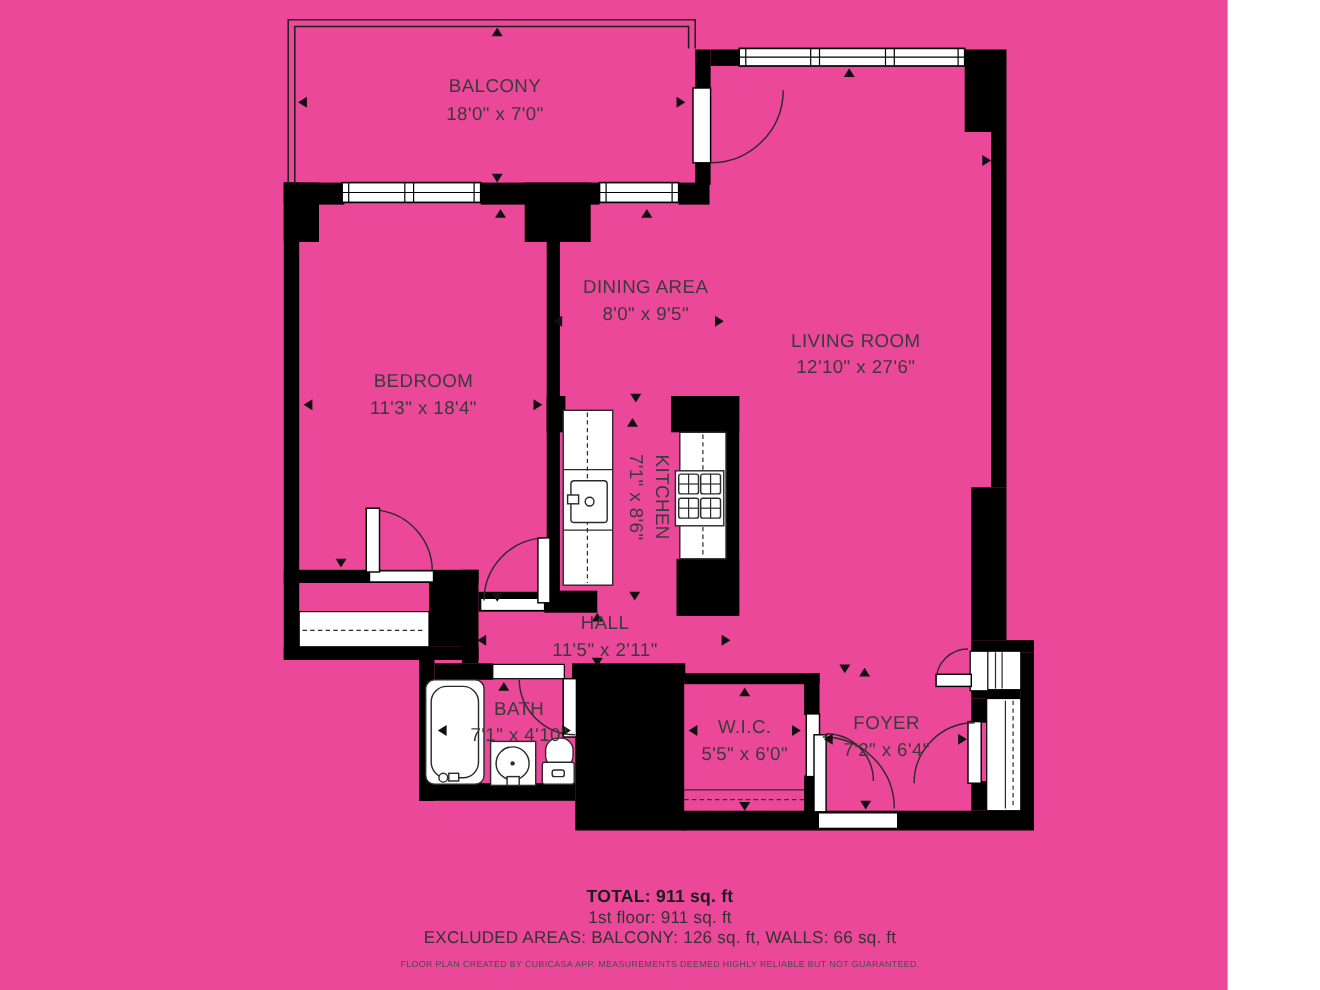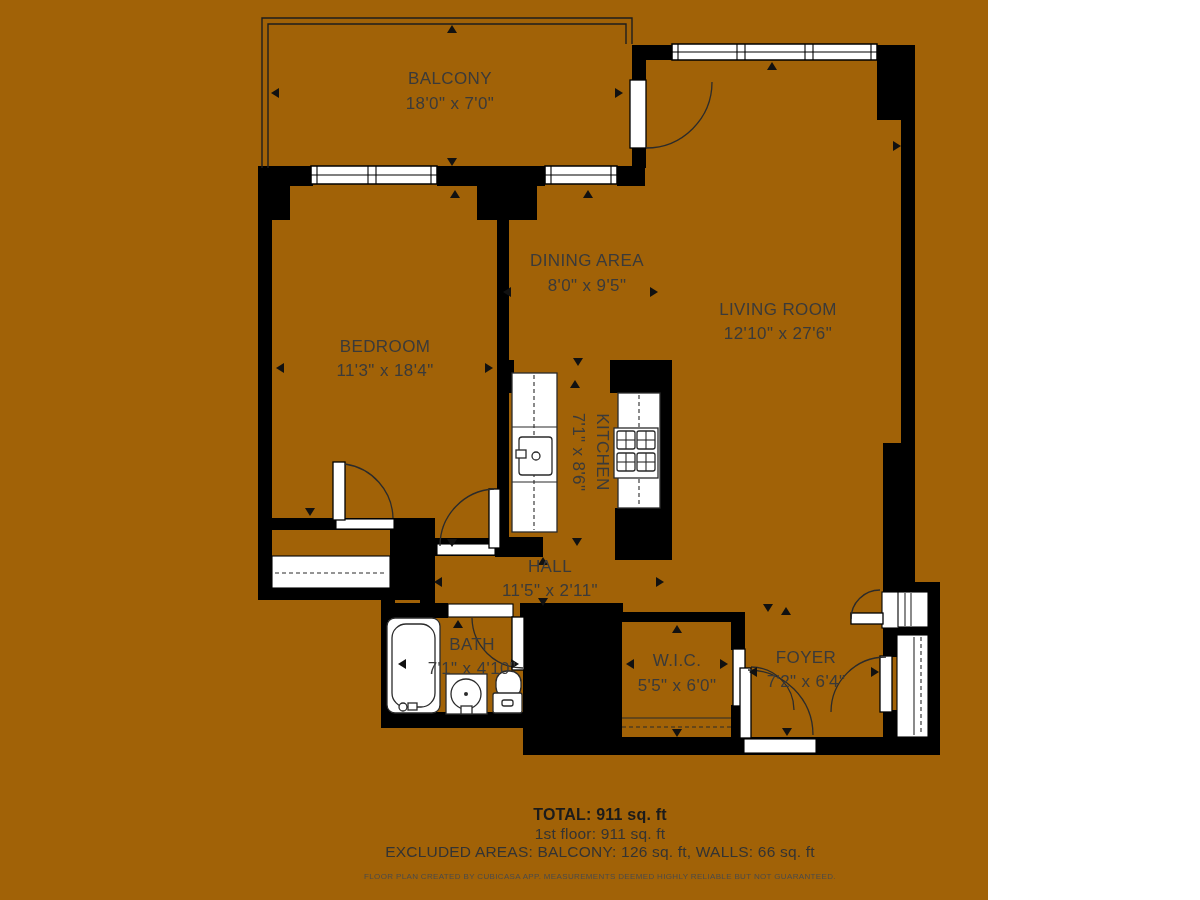--- a/index.html
+++ b/index.html
@@ -1,16 +1,16 @@
 <!DOCTYPE html>
 <html><head>
 <meta charset="utf-8">
 <style>
   html,body{margin:0;padding:0;background:#ffffff;}
-  #stage{position:relative;width:988px;height:900px;background:#a16207;overflow:hidden;
+  #stage{position:relative;width:1116px;height:900px;background:#ec4899;overflow:hidden;
          font-family:"Liberation Sans", sans-serif;}
   svg text{font-family:"Liberation Sans", sans-serif;}
   .room-name, .room-dims{fill:#3a3a3a;font-size:17px;letter-spacing:0.4px;}
   .wall{fill:#000000;}
   .thinline{stroke:#1e1e1e;stroke-width:1.4;fill:none;}
   .arc{stroke:#2b2b2b;stroke-width:1.3;fill:none;}
   .panel{fill:#ffffff;stroke:#000000;stroke-width:1.3;}
   .frame{fill:#ffffff;stroke:#000000;stroke-width:1.1;}
   .fixture{fill:#ffffff;stroke:#2b2b2b;stroke-width:1.3;}
   .fline{stroke:#2b2b2b;stroke-width:1.1;fill:none;}

